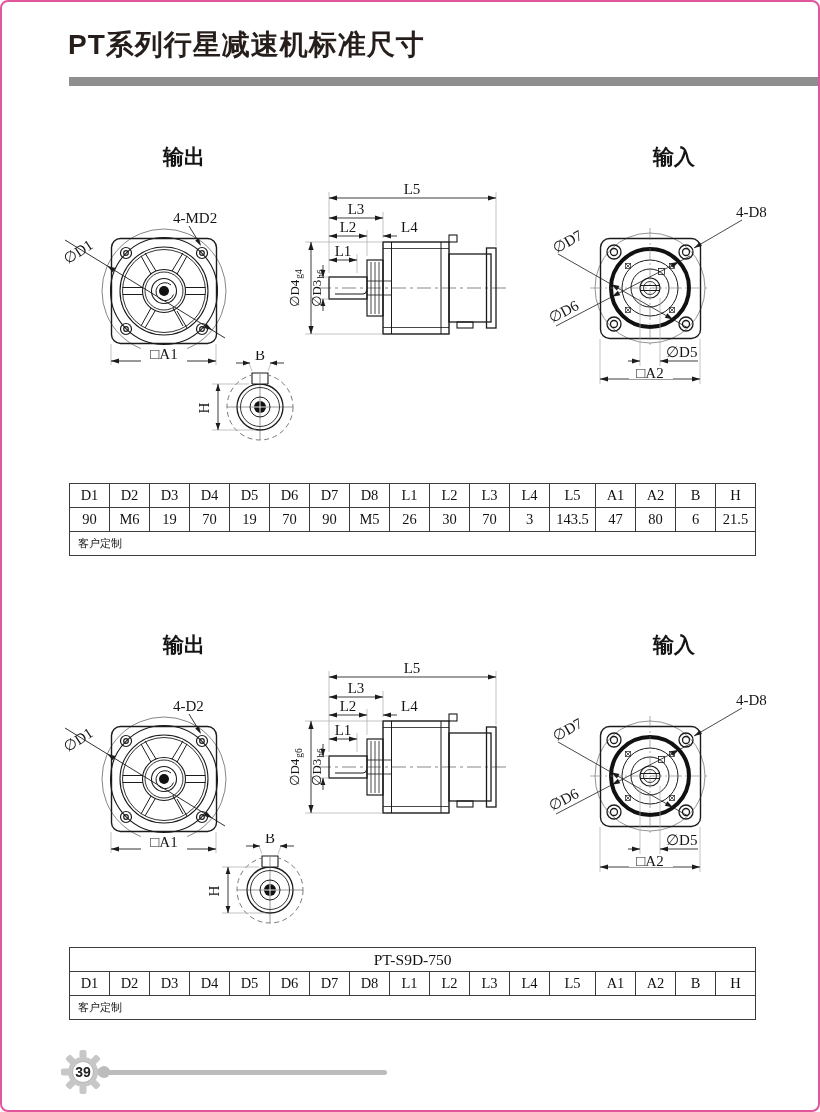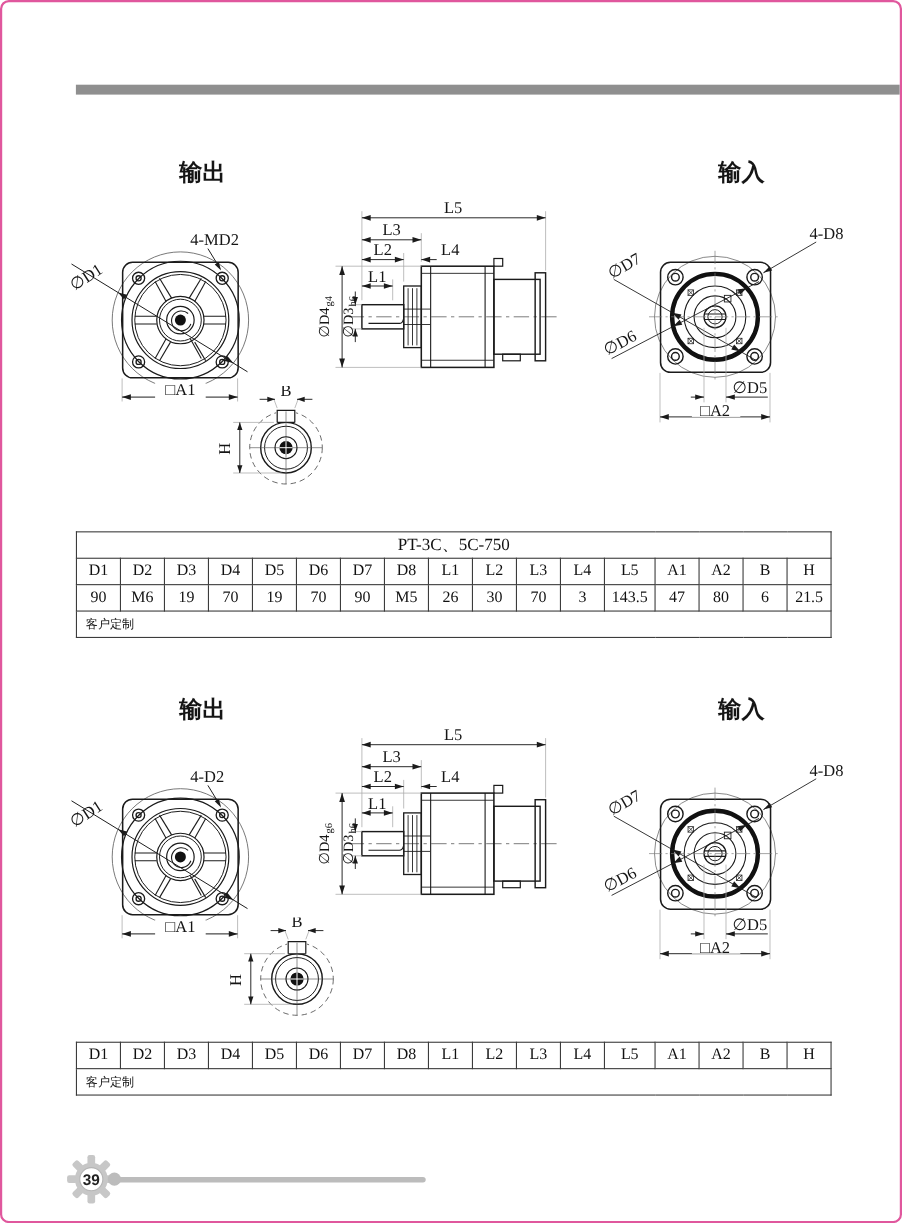--- a/index.html
+++ b/index.html
@@ -234,20 +234,21 @@
           <path d="M118 163 l8 -2.4 v4.8 z"></path>
         <path d="M58 181 l8 -2.6 v5.2 z"></path>
           <path d="M158 181 l-8 -2.6 v5.2 z"></path>
       </g>
       <rect x="87" y="168" width="44" height="13" fill="#fff" stroke="none"></rect>
     </g>
   </defs>
 </svg>
 
 <div class="page">
+  <div class="page-title">PT系列行星减速机标准尺寸</div>
   <div class="title-bar"></div>
 
   <div class="view-title" style="left:113px;top:141px">输出</div>
   <div class="view-title" style="left:603px;top:141px">输入</div>
 
   <svg class="drawing" style="left:35px;top:190px" width="250" height="185" viewBox="0 0 250 185">
     <use href="#art-out-flange"></use>
     <text class="dim" x="136" y="31">4-MD2</text>
     <text class="dim" x="44" y="64" text-anchor="middle" transform="rotate(-33 44 64)">∅D1</text>
     <text class="dim" x="127" y="167" text-anchor="middle">□A1</text>
@@ -273,124 +274,20 @@
   <svg class="drawing" style="left:540px;top:196px" width="262" height="195" viewBox="0 0 262 195">
     <use href="#art-in-flange"></use>
     <text class="dim" x="194" y="19">4-D8</text>
     <text class="dim" x="28" y="48" text-anchor="middle" transform="rotate(-30 28 48)">∅D7</text>
     <text class="dim" x="24" y="118" text-anchor="middle" transform="rotate(-28 24 118)">∅D6</text>
     <text class="dim" x="124" y="159">∅D5</text>
     <text class="dim" x="108" y="180" text-anchor="middle">□A2</text>
   </svg>
 
   <table class="dim-table" style="top:481px">
-    <colgroup>
-      <col>
-        <col>
-        <col>
-        <col>
-        <col>
-        <col>
-        <col>
-        <col>
-        <col>
-        <col>
-        <col>
-        <col>
-        <col class="wide">
-        <col>
-        <col>
-        <col>
-        <col>
-    </colgroup>
-    <tbody>
-        <tr class="t-title">
-          <td colspan="17">PT-3C、5C-750</td>
-        </tr>
-    <tr>
-          <th>D1</th>
-          <th>D2</th>
-          <th>D3</th>
-          <th>D4</th>
-          <th>D5</th>
-          <th>D6</th>
-          <th>D7</th>
-          <th>D8</th>
-          <th>L1</th>
-          <th>L2</th>
-          <th>L3</th>
-          <th>L4</th>
-          <th>L5</th>
-          <th>A1</th>
-          <th>A2</th>
-          <th>B</th>
-          <th>H</th>
-        </tr>
-    <tr>
-          <td>90</td>
-          <td>M6</td>
-          <td>19</td>
-          <td>70</td>
-          <td>19</td>
-          <td>70</td>
-          <td>90</td>
-          <td>M5</td>
-          <td>26</td>
-          <td>30</td>
-          <td>70</td>
-          <td>3</td>
-          <td>143.5</td>
-          <td>47</td>
-          <td>80</td>
-          <td>6</td>
-          <td>21.5</td>
-        </tr>
-    <tr class="t-footer">
-          <td colspan="17">客户定制</td>
-        </tr>
-  </tbody>
-    </table>
-
-  <div class="view-title" style="left:113px;top:629px">输出</div>
-  <div class="view-title" style="left:603px;top:629px">输入</div>
-
-  <svg class="drawing" style="left:35px;top:678px" width="250" height="185" viewBox="0 0 250 185">
-    <use href="#art-out-flange"></use>
-    <text class="dim" x="136" y="31">4-D2</text>
-    <text class="dim" x="44" y="64" text-anchor="middle" transform="rotate(-33 44 64)">∅D1</text>
-    <text class="dim" x="127" y="167" text-anchor="middle">□A1</text>
-  </svg>
-
-  <svg class="drawing" style="left:275px;top:645px" width="250" height="205" viewBox="0 0 250 205">
-    <use href="#art-side"></use>
-    <text class="dim" x="135" y="26" text-anchor="middle">L5</text>
-    <text class="dim" x="79" y="46" text-anchor="middle">L3</text>
-    <text class="dim" x="71" y="64" text-anchor="middle">L2</text>
-    <text class="dim" x="124" y="64">L4</text>
-    <text class="dim" x="66" y="88" text-anchor="middle">L1</text>
-    <text class="dim-s" x="22" y="120" text-anchor="middle" transform="rotate(-90 22 120)"><tspan>∅D4</tspan><tspan class="fit" dx="1" dy="3">g6</tspan></text>
-    <text class="dim-s" x="44" y="120" text-anchor="middle" transform="rotate(-90 44 120)"><tspan>∅D3</tspan><tspan class="fit" dx="1" dy="3">h6</tspan></text>
-  </svg>
-
-  <svg class="drawing" style="left:204px;top:832px" width="125" height="105" viewBox="0 0 125 105">
-    <use href="#art-shaft"></use>
-    <text class="dim" x="64" y="9" text-anchor="middle">B</text>
-    <text class="dim" x="13" y="57" text-anchor="middle" transform="rotate(-90 13 57)">H</text>
-  </svg>
-
-  <svg class="drawing" style="left:540px;top:684px" width="262" height="195" viewBox="0 0 262 195">
-    <use href="#art-in-flange"></use>
-    <text class="dim" x="194" y="19">4-D8</text>
-    <text class="dim" x="28" y="48" text-anchor="middle" transform="rotate(-30 28 48)">∅D7</text>
-    <text class="dim" x="24" y="118" text-anchor="middle" transform="rotate(-28 24 118)">∅D6</text>
-    <text class="dim" x="124" y="159">∅D5</text>
-    <text class="dim" x="108" y="180" text-anchor="middle">□A2</text>
-  </svg>
-
-  <table class="dim-table" style="top:945px">
     <colgroup>
       <col>
         <col>
         <col>
         <col>
         <col>
         <col>
         <col>
         <col>
         <col>
@@ -416,20 +313,124 @@
           <th>L1</th>
           <th>L2</th>
           <th>L3</th>
           <th>L4</th>
           <th>L5</th>
           <th>A1</th>
           <th>A2</th>
           <th>B</th>
           <th>H</th>
         </tr>
+    <tr>
+          <td>90</td>
+          <td>M6</td>
+          <td>19</td>
+          <td>70</td>
+          <td>19</td>
+          <td>70</td>
+          <td>90</td>
+          <td>M5</td>
+          <td>26</td>
+          <td>30</td>
+          <td>70</td>
+          <td>3</td>
+          <td>143.5</td>
+          <td>47</td>
+          <td>80</td>
+          <td>6</td>
+          <td>21.5</td>
+        </tr>
+    <tr class="t-footer">
+          <td colspan="17">客户定制</td>
+        </tr>
+  </tbody>
+    </table>
+
+  <div class="view-title" style="left:113px;top:629px">输出</div>
+  <div class="view-title" style="left:603px;top:629px">输入</div>
+
+  <svg class="drawing" style="left:35px;top:678px" width="250" height="185" viewBox="0 0 250 185">
+    <use href="#art-out-flange"></use>
+    <text class="dim" x="136" y="31">4-D2</text>
+    <text class="dim" x="44" y="64" text-anchor="middle" transform="rotate(-33 44 64)">∅D1</text>
+    <text class="dim" x="127" y="167" text-anchor="middle">□A1</text>
+  </svg>
+
+  <svg class="drawing" style="left:275px;top:645px" width="250" height="205" viewBox="0 0 250 205">
+    <use href="#art-side"></use>
+    <text class="dim" x="135" y="26" text-anchor="middle">L5</text>
+    <text class="dim" x="79" y="46" text-anchor="middle">L3</text>
+    <text class="dim" x="71" y="64" text-anchor="middle">L2</text>
+    <text class="dim" x="124" y="64">L4</text>
+    <text class="dim" x="66" y="88" text-anchor="middle">L1</text>
+    <text class="dim-s" x="22" y="120" text-anchor="middle" transform="rotate(-90 22 120)"><tspan>∅D4</tspan><tspan class="fit" dx="1" dy="3">g6</tspan></text>
+    <text class="dim-s" x="44" y="120" text-anchor="middle" transform="rotate(-90 44 120)"><tspan>∅D3</tspan><tspan class="fit" dx="1" dy="3">h6</tspan></text>
+  </svg>
+
+  <svg class="drawing" style="left:204px;top:832px" width="125" height="105" viewBox="0 0 125 105">
+    <use href="#art-shaft"></use>
+    <text class="dim" x="64" y="9" text-anchor="middle">B</text>
+    <text class="dim" x="13" y="57" text-anchor="middle" transform="rotate(-90 13 57)">H</text>
+  </svg>
+
+  <svg class="drawing" style="left:540px;top:684px" width="262" height="195" viewBox="0 0 262 195">
+    <use href="#art-in-flange"></use>
+    <text class="dim" x="194" y="19">4-D8</text>
+    <text class="dim" x="28" y="48" text-anchor="middle" transform="rotate(-30 28 48)">∅D7</text>
+    <text class="dim" x="24" y="118" text-anchor="middle" transform="rotate(-28 24 118)">∅D6</text>
+    <text class="dim" x="124" y="159">∅D5</text>
+    <text class="dim" x="108" y="180" text-anchor="middle">□A2</text>
+  </svg>
+
+  <table class="dim-table" style="top:945px">
+    <colgroup>
+      <col>
+        <col>
+        <col>
+        <col>
+        <col>
+        <col>
+        <col>
+        <col>
+        <col>
+        <col>
+        <col>
+        <col>
+        <col class="wide">
+        <col>
+        <col>
+        <col>
+        <col>
+    </colgroup>
+    <tbody>
+        <tr class="t-title">
+          <td colspan="17">PT-S9D-750</td>
+        </tr>
+    <tr>
+          <th>D1</th>
+          <th>D2</th>
+          <th>D3</th>
+          <th>D4</th>
+          <th>D5</th>
+          <th>D6</th>
+          <th>D7</th>
+          <th>D8</th>
+          <th>L1</th>
+          <th>L2</th>
+          <th>L3</th>
+          <th>L4</th>
+          <th>L5</th>
+          <th>A1</th>
+          <th>A2</th>
+          <th>B</th>
+          <th>H</th>
+        </tr>
     <tr class="t-footer">
           <td colspan="17">客户定制</td>
         </tr>
   </tbody>
     </table>
 
   <svg class="drawing" style="left:58px;top:1047px" width="46" height="46" viewBox="0 0 46 46">
     <g fill="#c7c7c7">
       <rect x="19.5" y="1" width="7" height="9" rx="2"></rect>
       <rect x="19.5" y="1" width="7" height="9" rx="2" transform="rotate(45 23 23)"></rect>

